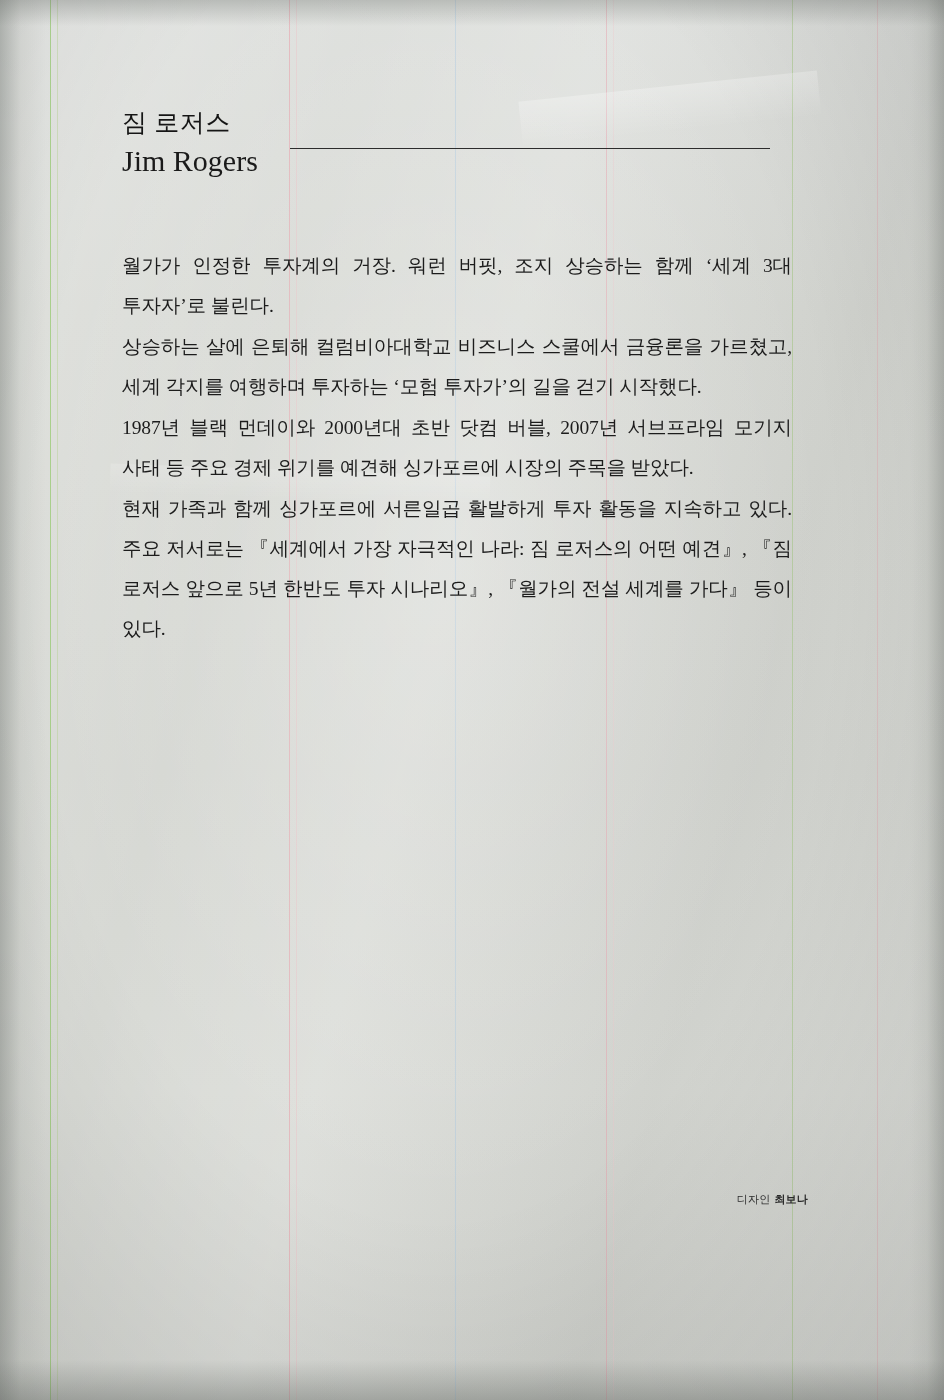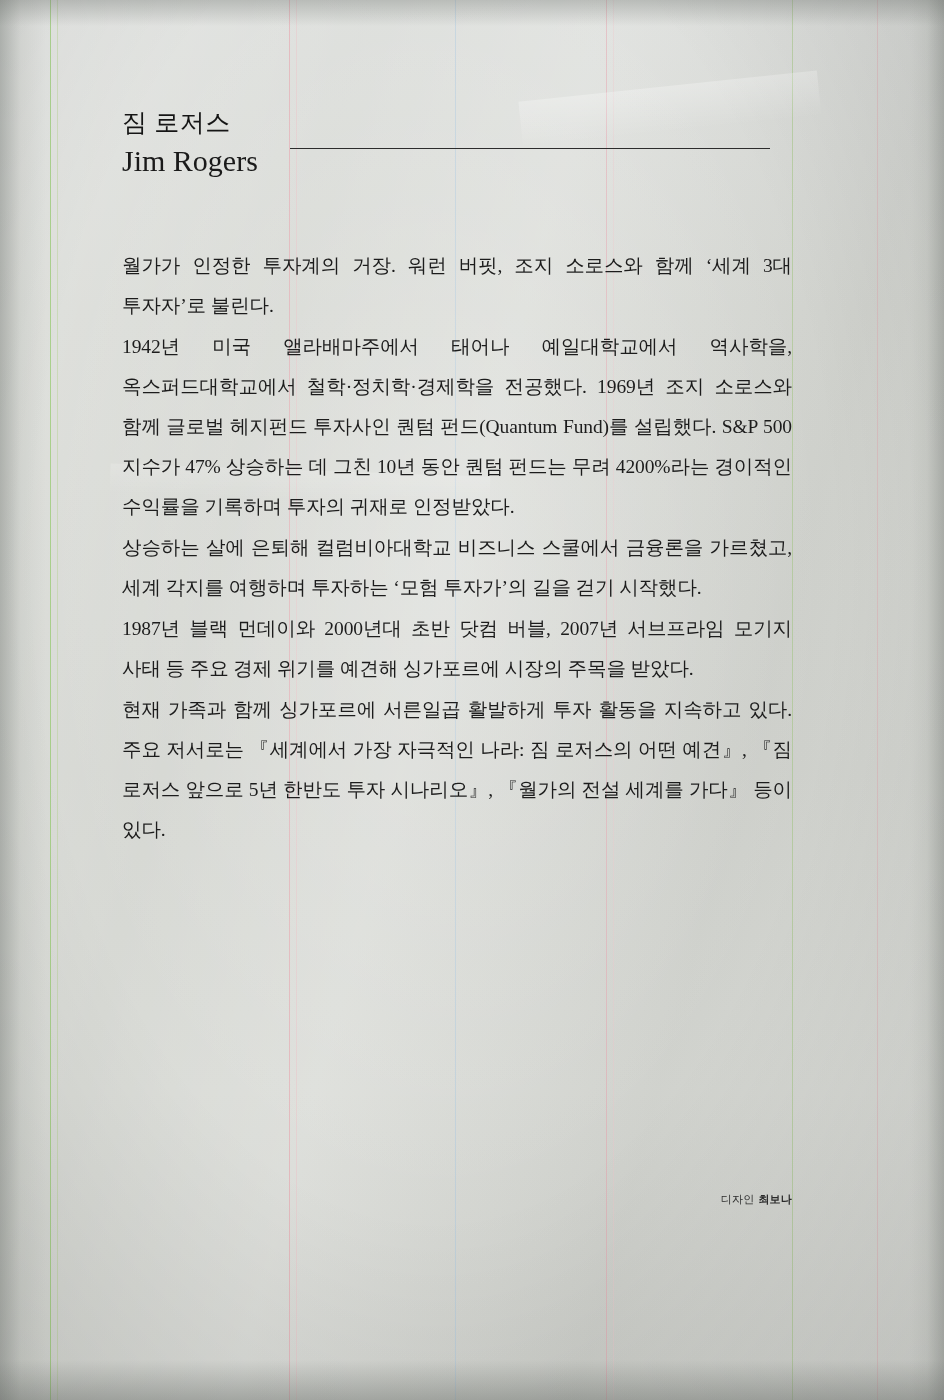--- a/index.html
+++ b/index.html
@@ -130,21 +130,21 @@
     text-align: justify;
     text-justify: inter-character;
     word-break: keep-all;
     color: #1c1c1c;
     letter-spacing: -0.1px;
   }
 
   
   .credit {
     position: absolute;
-    right: 152px;
+    right: 136px;
     top: 1192px;
     font-size: 11px;
     color: #2a2a2a;
     letter-spacing: 0.2px;
     white-space: nowrap;
     font-family: "DejaVu Sans", "Liberation Sans", sans-serif;
   }
   .credit .label { font-weight: 400; }
   .credit .value { font-weight: 700; margin-left: 4px; }
 </style>
@@ -179,22 +179,21 @@
 
   <div class="content">
 
     <div class="header">
       <p class="name-ko">짐 로저스</p>
       <p class="name-en">Jim Rogers</p>
       <div class="rule"></div>
     </div>
 
     <div class="body" id="body-paragraphs">
-        <p class="para">월가가 인정한 투자계의 거장. 워런 버핏, 조지 소로스와 함께 ‘세계 3대 투자자’로 불린다.</p>
-        <p class="para">1942년 미국 앨라배마주에서 태어나 예일대학교에서 역사학을, 옥스퍼드대학교에서 철학·정치학·경제학을 전공했다. 1969년 조지 소로스와 함께 글로벌 헤지펀드 투자사인 퀀텀 펀드(Quantum Fund)를 설립했다. S&amp;P 500 지수가 47% 상승하는 데 그친 10년 동안 퀀텀 펀드는 무려 4200%라는 경이적인 수익률을 기록하며 투자의 귀재로 인정받았다.</p>
+        <p class="para">월가가 인정한 투자계의 거장. 워런 버핏, 조지 상승하는 함께 ‘세계 3대 투자자’로 불린다.</p>
         <p class="para">상승하는 살에 은퇴해 컬럼비아대학교 비즈니스 스쿨에서 금융론을 가르쳤고, 세계 각지를 여행하며 투자하는 ‘모험 투자가’의 길을 걷기 시작했다.</p>
         <p class="para">1987년 블랙 먼데이와 2000년대 초반 닷컴 버블, 2007년 서브프라임 모기지 사태 등 주요 경제 위기를 예견해 싱가포르에 시장의 주목을 받았다.</p>
         <p class="para">현재 가족과 함께 싱가포르에 서른일곱 활발하게 투자 활동을 지속하고 있다. 주요 저서로는 『세계에서 가장 자극적인 나라: 짐 로저스의 어떤 예견』, 『짐 로저스 앞으로 5년 한반도 투자 시나리오』, 『월가의 전설 세계를 가다』 등이 있다.</p>
       </div>
 
   </div>
 
   <div class="credit">
     <span class="label">디자인</span><span class="value">최보나</span>
   </div>

